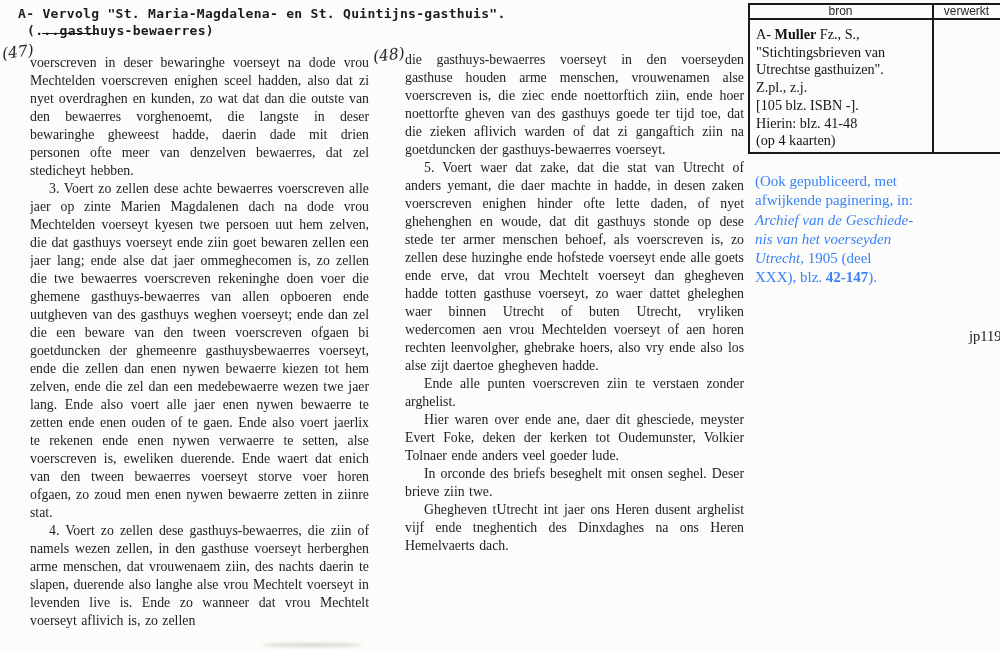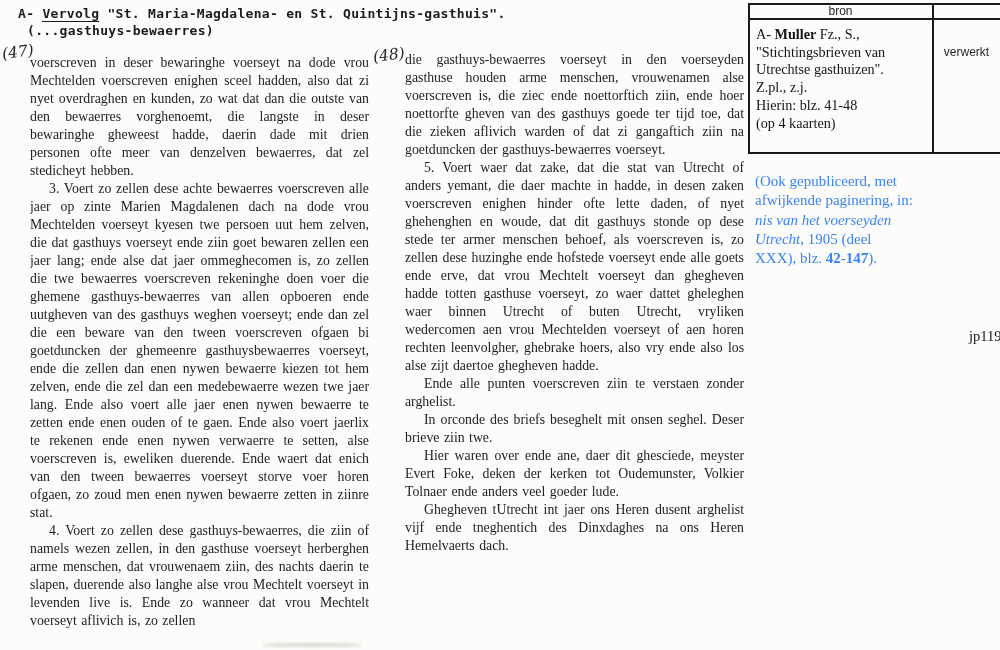--- a/index.html
+++ b/index.html
@@ -11,21 +11,21 @@
     color:#1d1d1d;
   }
 
   
   .doc-header {
     position:absolute; left:18px; top:5px;
     font-family:"DejaVu Sans Mono", monospace;
     font-size:13px; font-weight:700; letter-spacing:0.3px;
     line-height:17px; color:#1b1b1b; white-space:nowrap;
   }
-  .doc-header .underl { border-bottom:1.6px solid #1b1b1b; padding-bottom:0px; }
+  .doc-header .underl { border-bottom:1.6px solid #1b1b1b; padding-bottom:12px; }
   .doc-header .sub { margin-left:9px; }
 
   
   .margin-num {
     position:absolute;
     font-family:"DejaVu Serif", serif; font-style:italic;
     font-size:15.5px; color:#262626; transform:rotate(-7deg);
   }
   .m47 { left:2px;  top:43px; }
   .m48 { left:373px; top:46px; }
@@ -47,21 +47,21 @@
   .t-mid    { left:748px; top:18px;  width:252px; height:1.6px; }
   .t-bottom { left:748px; top:152px; width:252px; height:1.6px; }
   .t-left   { left:748px; top:3px;   width:1.6px; height:150px; }
   .t-div    { left:932px; top:3px;   width:1.6px; height:150px; }
   .thead {
     position:absolute; top:4px;
     font-family:"Liberation Sans", sans-serif;
     font-size:12px; color:#2a2a2a; text-align:center;
   }
   .th-bron { left:749px; width:183px; }
-  .th-verw { left:933px; width:67px;margin-top:41px; }
+  .th-verw { left:933px; width:67px; }
 
   .citation {
     position:absolute; left:756px; top:26px; width:178px;
     font-size:14.2px; line-height:17.7px; color:#141414;
     white-space:nowrap;
   }
   .citation b { font-weight:700; }
 
   .note {
     position:absolute; left:755px; top:172px; width:205px;
@@ -97,46 +97,48 @@
   <div class="col col-left">
     <p>voerscreven in deser bewaringhe voerseyt na dode vrou Mechtelden voerscreven enighen sceel hadden, also dat zi nyet overdraghen en kunden, zo wat dat dan die outste van den bewaerres vorghenoemt, die langste in deser bewaringhe gheweest hadde, daerin dade mit drien personen ofte meer van denzelven bewaerres, dat zel stedicheyt hebben.</p>
     <p class="indent">3. Voert zo zellen dese achte bewaerres voerscreven alle jaer op zinte Marien Magdalenen dach na dode vrou Mechtelden voerseyt kyesen twe persoen uut hem zelven, die dat gasthuys voerseyt ende ziin goet bewaren zellen een jaer lang; ende alse dat jaer ommeghecomen is, zo zellen die twe bewaerres voerscreven rekeninghe doen voer die ghemene gasthuys-bewaerres van allen opboeren ende uutgheven van des gasthuys weghen voerseyt; ende dan zel die een beware van den tween voerscreven ofgaen bi goetduncken der ghemeenre gasthuysbewaerres voerseyt, ende die zellen dan enen nywen bewaerre kiezen tot hem zelven, ende die zel dan een medebewaerre wezen twe jaer lang. Ende also voert alle jaer enen nywen bewaerre te zetten ende enen ouden of te gaen. Ende also voert jaerlix te rekenen ende enen nywen verwaerre te setten, alse voerscreven is, eweliken duerende. Ende waert dat enich van den tween bewaerres voerseyt storve voer horen ofgaen, zo zoud men enen nywen bewaerre zetten in ziinre stat.</p>
     <p class="indent">4. Voert zo zellen dese gasthuys-bewaerres, die ziin of namels wezen zellen, in den gasthuse voerseyt herberghen arme menschen, dat vrouwenaem ziin, des nachts daerin te slapen, duerende also langhe alse vrou Mechtelt voerseyt in levenden live is. Ende zo wanneer dat vrou Mechtelt voerseyt aflivich is, zo zellen</p>
   </div>
 
   <div class="col col-mid">
     <p>die gasthuys-bewaerres voerseyt in den voerseyden gasthuse houden arme menschen, vrouwenamen alse voerscreven is, die ziec ende noettorftich ziin, ende hoer noettorfte gheven van des gasthuys goede ter tijd toe, dat die zieken aflivich warden of dat zi gangaftich ziin na goetduncken der gasthuys-bewaerres voerseyt.</p>
     <p class="indent">5. Voert waer dat zake, dat die stat van Utrecht of anders yemant, die daer machte in hadde, in desen zaken voerscreven enighen hinder ofte lette daden, of nyet ghehenghen en woude, dat dit gasthuys stonde op dese stede ter armer menschen behoef, als voerscreven is, zo zellen dese huzinghe ende hofstede voerseyt ende alle goets ende erve, dat vrou Mechtelt voerseyt dan ghegheven hadde totten gasthuse voerseyt, zo waer dattet gheleghen waer binnen Utrecht of buten Utrecht, vryliken wedercomen aen vrou Mechtelden voerseyt of aen horen rechten leenvolgher, ghebrake hoers, also vry ende also los alse zijt daertoe ghegheven hadde.</p>
     <p class="indent">Ende alle punten voerscreven ziin te verstaen zonder arghelist.</p>
+    <p class="indent">Hier waren over ende ane, daer dit ghesciede, meyster Evert Foke, deken der kerken tot Oudemunster, Volkier Tolnaer ende anders veel goeder lude.</p>
     <p class="indent">In orconde des briefs beseghelt mit onsen seghel. Deser brieve ziin twe.</p>
-    <p class="indent">Hier waren over ende ane, daer dit ghesciede, meyster Evert Foke, deken der kerken tot Oudemunster, Volkier Tolnaer ende anders veel goeder lude.</p>
     <p class="indent">Ghegheven tUtrecht int jaer ons Heren dusent arghelist vijf ende tneghentich des Dinxdaghes na ons Heren Hemelvaerts dach.</p>
   </div>
 
   <div class="tline t-top"></div>
   <div class="tline t-mid"></div>
   <div class="tline t-bottom"></div>
   <div class="tline t-left"></div>
   <div class="tline t-div"></div>
 
   <div class="thead th-bron">bron</div>
   <div class="thead th-verw">verwerkt</div>
 
   <div class="citation">
     <div><span>A- </span><b>Muller</b><span> Fz., S.,</span></div>
     <div>"Stichtingsbrieven van</div>
     <div>Utrechtse gasthuizen".</div>
     <div>Z.pl., z.j.</div>
+    <div>[105 blz. ISBN -].</div>
     <div>Hierin: blz. 41-48</div>
     <div>(op 4 kaarten)</div>
   </div>
 
   <div class="note">
     <div>(Ook gepubliceerd, met</div>
     <div>afwijkende paginering, in:</div>
+    <div><i>Archief van de Geschiede-</i></div>
     <div><i>nis van het voerseyden</i></div>
     <div><i>Utrecht,</i><span> 1905 (deel</span></div>
     <div><span>XXX), blz. </span><b>42-147</b><span>).</span></div>
   </div>
 
   <div class="jp-code">jp1197</div>
 
   <div class="smudge"></div>
 
 </div>

